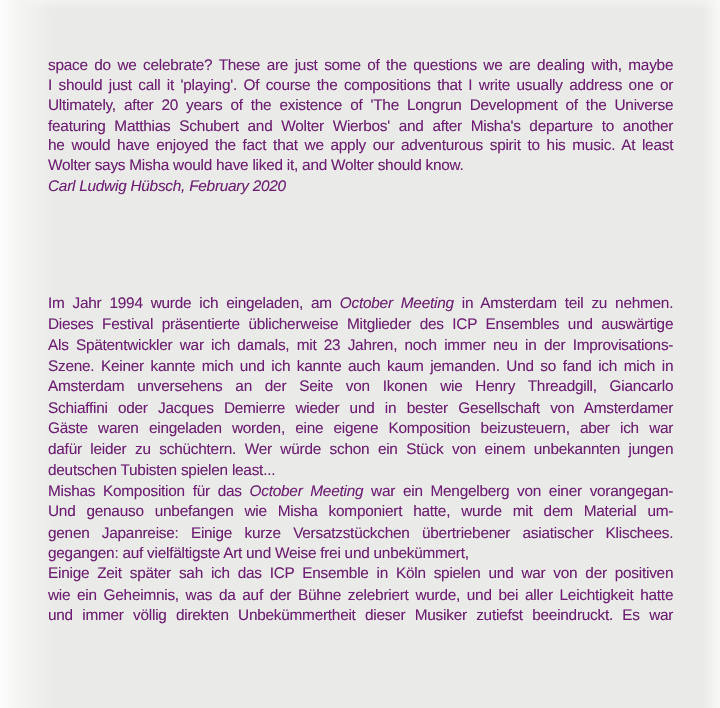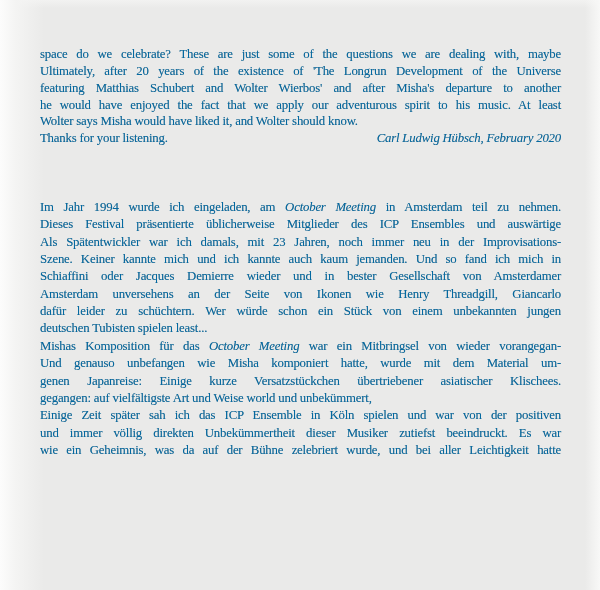--- a/index.html
+++ b/index.html
@@ -31,21 +31,21 @@
     position: absolute;
     left: 40px;
     right: 39px;
     top: 46px;
     color: #6f6f6f;
     text-shadow: 0 0 0.5px rgba(115,115,115,0.55);
     letter-spacing: -0.2px;
   }
   .block { font-size: 12.8px; }
   .block.english { line-height: 16.85px; }
-  .block.german  { line-height: 17.35px; margin-top: 52px; }
+  .block.german  { line-height: 17.35px; margin-top: 80px; }
   .line { white-space: nowrap; }
   .line.justify {
     white-space: normal;
     text-align: justify;
     text-align-last: justify;
   }
   .line.split {
     display: flex;
     justify-content: space-between;
     white-space: normal;
@@ -53,57 +53,58 @@
   .it { font-style: italic; }
 </style>
 </head>
 <body style="background: rgb(234, 234, 233);">
 
 <div>
   <div class="edge-top"></div>
   <div class="edge-left"></div>
   <div class="edge-right"></div>
 
-  <div class="text-area" style="color: #0369a1; font-family: Liberation Serif, serif;">
+  <div class="text-area" style="color: #701a75;">
     <div class="block english" id="block-english">
         <div>
           <div class="line justify"><span>space do we celebrate? These are just some of the questions we are dealing with, maybe</span></div>
+          <div class="line justify"><span>I should just call it 'playing'. Of course the compositions that I write usually address one or</span></div>
         </div>
         <div>
           <div class="line justify"><span>Ultimately, after 20 years of the existence of 'The Longrun Development of the Universe</span></div>
           <div class="line justify"><span>featuring Matthias Schubert and Wolter Wierbos' and after Misha's departure to another</span></div>
           <div class="line justify"><span>he would have enjoyed the fact that we apply our adventurous spirit to his music. At least</span></div>
           <div class="line"><span>Wolter says Misha would have liked it, and Wolter should know.</span></div>
         </div>
         <div>
           <div class="line split">
-            <span><span>Thanks for your listening.</span></span>
             <span><span class="it">Carl Ludwig Hübsch, February 2020</span></span>
           </div>
         </div>
       </div>
     <div class="block german" id="block-german">
         <div>
           <div class="line justify"><span>Im Jahr 1994 wurde ich eingeladen, am </span><span class="it">October Meeting</span><span> in Amsterdam teil zu nehmen.</span></div>
           <div class="line justify"><span>Dieses Festival präsentierte üblicherweise Mitglieder des ICP Ensembles und auswärtige</span></div>
         </div>
         <div>
           <div class="line justify"><span>Als Spätentwickler war ich damals, mit 23 Jahren, noch immer neu in der Improvisations-</span></div>
           <div class="line justify"><span>Szene. Keiner kannte mich und ich kannte auch kaum jemanden. Und so fand ich mich in</span></div>
+          <div class="line justify"><span>Amsterdam unversehens an der Seite von Ikonen wie Henry Threadgill, Giancarlo</span></div>
           <div class="line justify"><span>Schiaffini oder Jacques Demierre wieder und in bester Gesellschaft von Amsterdamer</span></div>
-          <div class="line justify"><span>Amsterdam unversehens an der Seite von Ikonen wie Henry Threadgill, Giancarlo</span></div>
+          <div class="line justify"><span>Gäste waren eingeladen worden, eine eigene Komposition beizusteuern, aber ich war</span></div>
           <div class="line justify"><span>dafür leider zu schüchtern. Wer würde schon ein Stück von einem unbekannten jungen</span></div>
           <div class="line"><span>deutschen Tubisten spielen least...</span></div>
         </div>
         <div>
-          <div class="line justify"><span>Mishas Komposition für das </span><span class="it">October Meeting</span><span> war ein Mitbringsel von wieder vorangegan-</span></div>
+          <div class="line justify"><span>Mishas Komposition für das </span><span class="it">October Meeting</span><span> war ein Mengelberg von einer vorangegan-</span></div>
           <div class="line justify"><span>Und genauso unbefangen wie Misha komponiert hatte, wurde mit dem Material um-</span></div>
           <div class="line justify"><span>genen Japanreise: Einige kurze Versatzstückchen übertriebener asiatischer Klischees.</span></div>
-          <div class="line"><span>gegangen: auf vielfältigste Art und Weise world und unbekümmert,</span></div>
+          <div class="line"><span>gegangen: auf vielfältigste Art und Weise frei und unbekümmert,</span></div>
         </div>
         <div>
           <div class="line justify"><span>Einige Zeit später sah ich das ICP Ensemble in Köln spielen und war von der positiven</span></div>
+          <div class="line justify"><span>wie ein Geheimnis, was da auf der Bühne zelebriert wurde, und bei aller Leichtigkeit hatte</span></div>
           <div class="line justify"><span>und immer völlig direkten Unbekümmertheit dieser Musiker zutiefst beeindruckt. Es war</span></div>
-          <div class="line justify"><span>wie ein Geheimnis, was da auf der Bühne zelebriert wurde, und bei aller Leichtigkeit hatte</span></div>
         </div>
       </div>
   </div>
 </div>
 
 </body></html>

